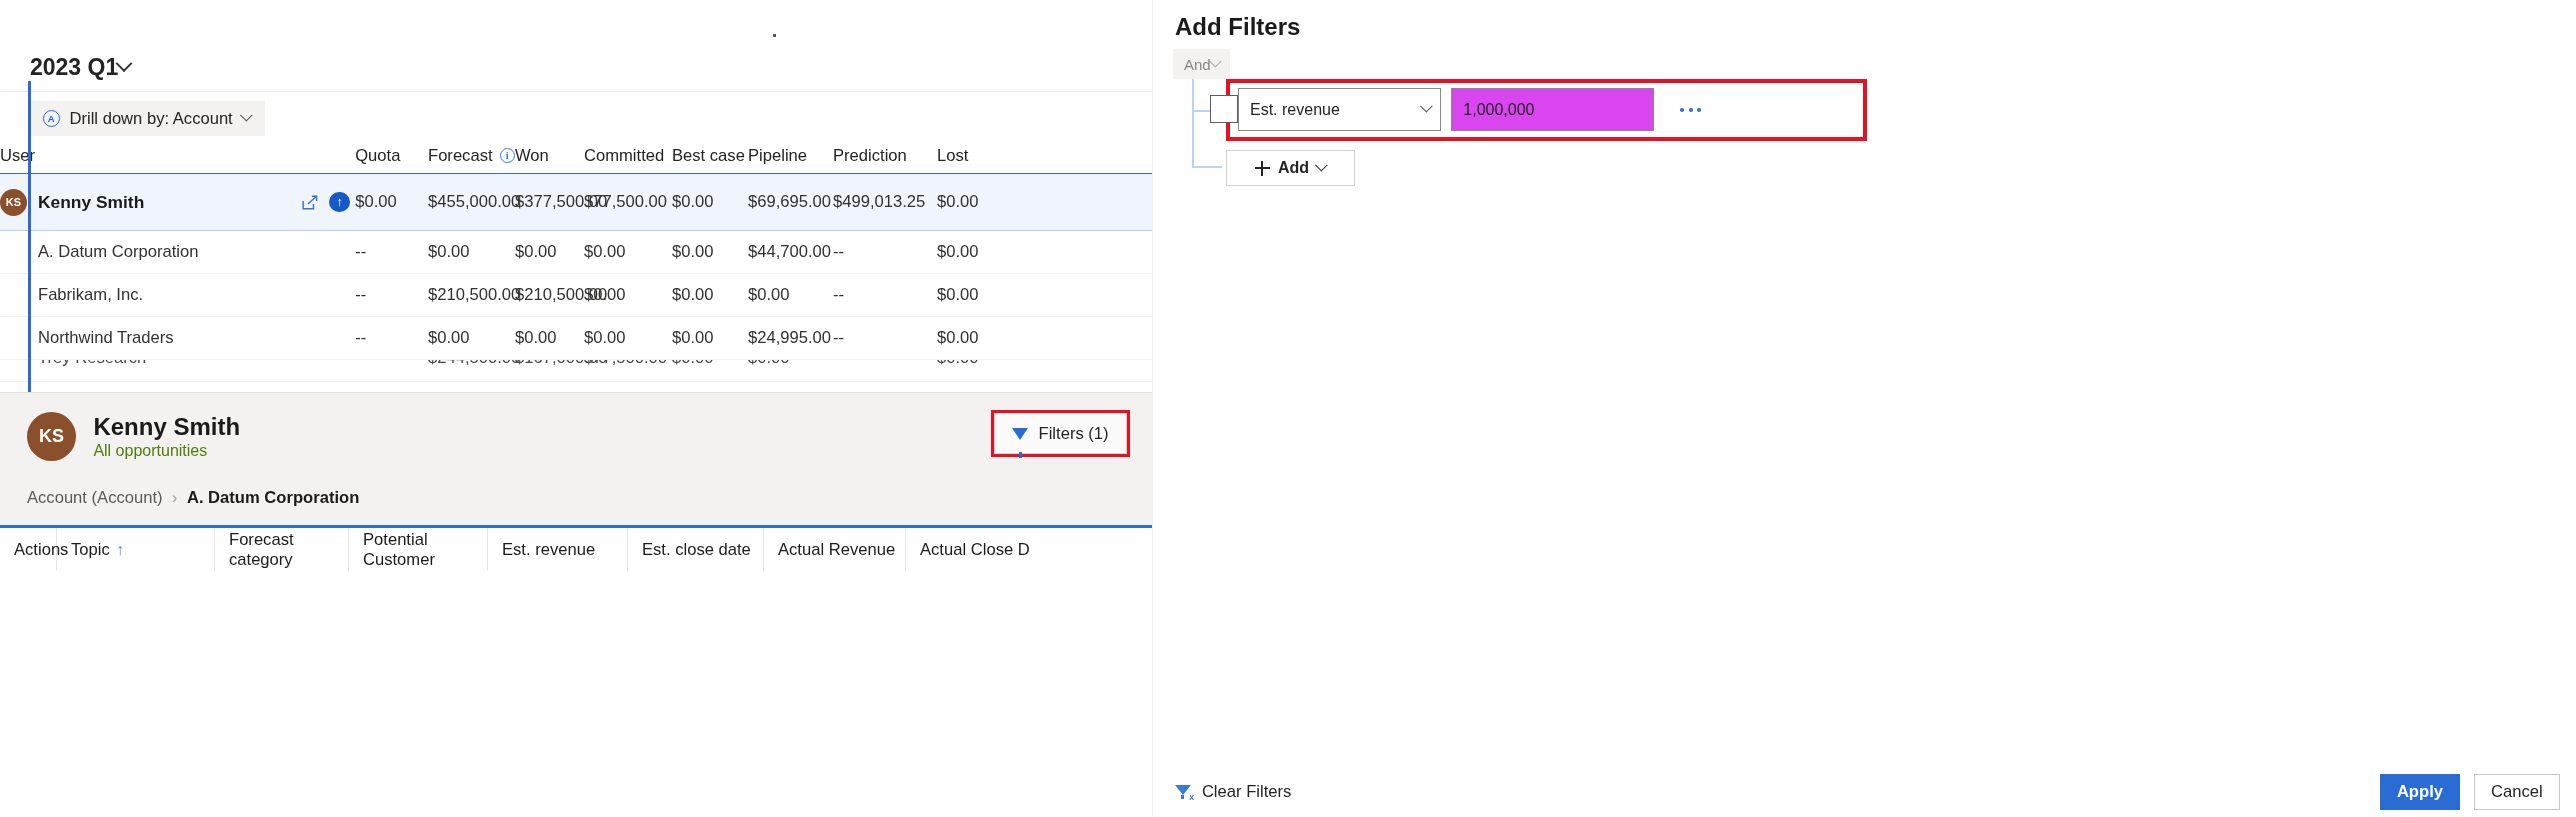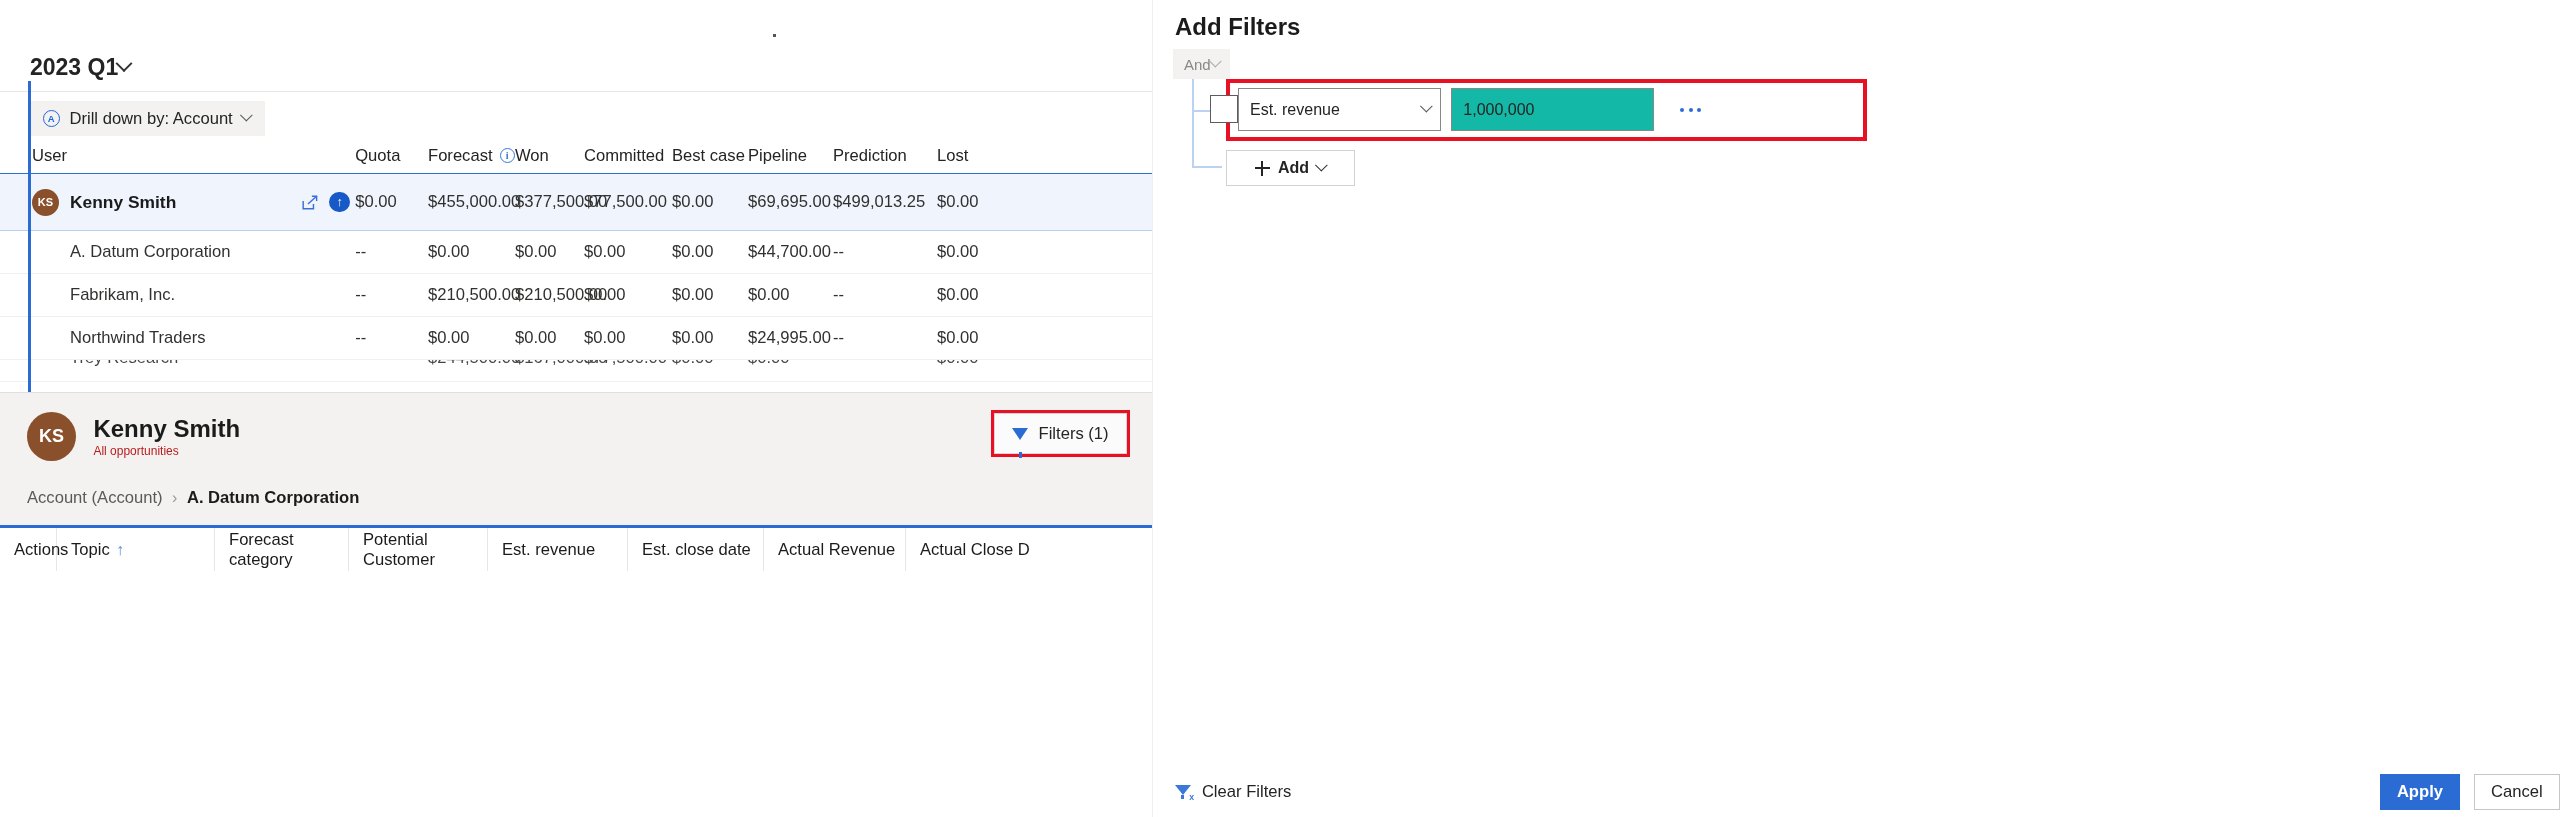--- a/index.html
+++ b/index.html
@@ -83,21 +83,21 @@
   .fgrid .row.sel {
     background: #eff4fd;
     border-top: 1.6px solid #2f6fd0;
     border-bottom: 1.6px solid #b8cdf0;
     height: 58px;
   }
   .sel-bar {
     position: absolute; left: 28px; top: 81px;
     width: 3.2px; height: 315px; background: #2b6cd4;
   }
-  .c-user   { width: 300px; padding-left: 32px; display:flex; align-items:center; }
+  .c-user   { width: 300px; display:flex; align-items:center; }
   .c-icons  { width: 52px;  display:flex; align-items:center; gap: 10.3px; }
   .c-q  { width: 76px;  padding-left: 3.2px;}
   .c-f  { width: 87px; }
   .c-w  { width: 69px; }
   .c-c  { width: 88px; }
   .c-b  { width: 76px; }
   .c-p  { width: 85px; }
   .c-pr { width: 104px; }
   .c-l  { width: 71px; }
 
@@ -148,21 +148,21 @@
     height: 87px; display:flex; align-items:center;
     padding: 0 27px; position: relative;
   }
   .ur-avatar {
     width: 49px; height: 49px; border-radius: 50%;
     background:#8a4f2b;color:#fff;font-size:18px;font-weight:700;
     display:flex;align-items:center;justify-content:center;
     margin-right: 17.4px;
   }
   .ur-name { font-size: 24px; font-weight: 600; color:#1b1b1b; line-height: 1.15; }
-  .ur-sub { font-size: 12px; color: #b91c1c; margin-top: 2.4px; }
+  .ur-sub { font-size: 16px; color: #4d7c0f; margin-top: 2.4px; }
 
   .filters-wrap {
     position: absolute; right: 22px; top: 17.4px;
     border: 3.2px solid #e81123; padding: 0;
   }
   .filters-btn {
     background: #fbfbfb; border: 0.8px solid #d8d6d4;
     height: 41px; padding: 0 17.4px;
     display:flex;align-items:center;gap:10.3px;
     font-size: 16.6px; color: #242424; cursor:pointer;
@@ -262,21 +262,21 @@
     height: 43px; background:#fff;
     border: 1.2px solid #8a8886;
     display:flex; align-items:center; justify-content:space-between;
     padding: 0 9.5px 0 11px;
     font-size: 16px; color:#242424; cursor:pointer;
   }
   .sel-field { width: 203px; }
   .sel-op    { width: 203px; }
   .txt-box {
     width: 203px; height: 43px;
-    border: 1.2px solid #8a8886; background:#14b8a6;
+    border: 1.2px solid #8a8886; background:#d946ef;
     padding: 0 11px; font-size: 16px; color:#242424;
     font-family:"Liberation Sans", sans-serif;
   }
   .dots-btn {
     margin-left: 8px; width: 36px; height: 32px;
     display:flex;align-items:center;justify-content:center;
     gap: 4.7px; cursor:pointer;
   }
   .dots-btn i { width:4px;height:4px;border-radius:50%;background:#2b6cd4;display:block; }
 

